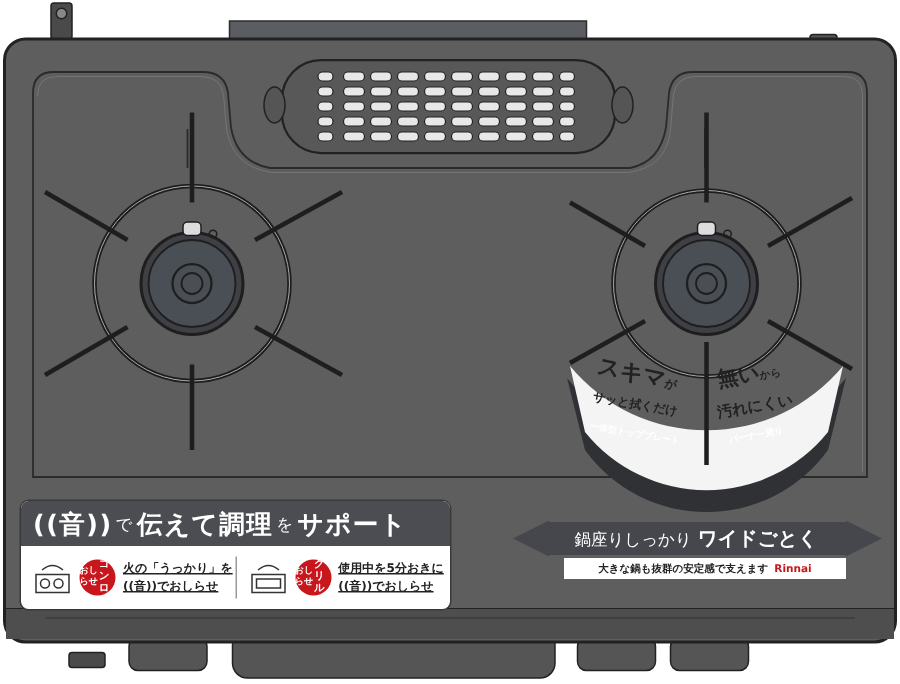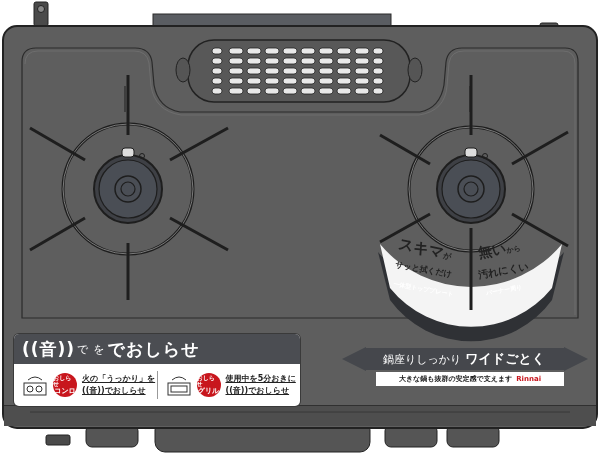--- a/index.html
+++ b/index.html
@@ -5,21 +5,21 @@
   html,body{margin:0;padding:0;background:#fff;}
   body{width:600px;height:456px;position:relative;overflow:hidden;font-family:"DejaVu Sans",sans-serif;}
   .abs{position:absolute;}
   #stove{position:absolute;left:0;top:0;width:600px;height:456px;}
   .banner-left{position:absolute;left:14px;top:334px;width:286px;height:72px;border-radius:5px;background:#fff;overflow:hidden;box-shadow:0 0 0 1px #3a3a3a;}
   .bl-head{height:30px;background:#4b4d52;color:#fff;display:flex;align-items:center;padding-left:8px;font-weight:bold;font-size:17px;letter-spacing:1px;}
   .bl-head .small{font-size:11px;font-weight:normal;margin:0 2px;}
   .bl-body{display:flex;height:42px;align-items:center;}
   .bl-col{flex:1;display:flex;align-items:center;padding-left:8px;gap:5px;}
   .bl-sep{width:1px;height:28px;background:#999;}
-  .badge{width:24px;height:24px;border-radius:50%;background:#c8161d;color:#fff;font-size:6px;font-weight:bold;display:flex;flex-direction:column;align-items:center;justify-content:center;line-height:1.1;}
+  .badge{width:24px;height:24px;border-radius:50%;background:#c8161d;color:#fff;font-size:6px;font-weight:bold;display:flex;flex-direction:row;align-items:center;justify-content:center;line-height:1.1;}
   .bl-text{font-size:8px;color:#222;line-height:1.5;font-weight:bold;text-decoration:underline;}
   .banner-right-wrap{position:absolute;left:342px;top:346px;width:246px;height:46px;}
   .br-head{position:absolute;left:22px;top:2px;width:200px;height:22px;background:#45474c;color:#fff;font-weight:bold;font-size:13px;display:flex;align-items:center;justify-content:center;gap:4px;}
   .br-head .thin{font-size:11px;font-weight:normal;}
   .br-sub{position:absolute;left:34px;top:26px;width:188px;height:14px;background:#fff;color:#222;font-size:7px;font-weight:bold;display:flex;align-items:center;justify-content:center;gap:4px;}
   .br-sub .brand{color:#c8161d;font-weight:bold;font-size:7px;}
   .arc-label{position:absolute;font-weight:bold;color:#222;}
 </style>
 </head>
 <body>
@@ -125,22 +125,23 @@
 <div class="arc-label" style="left:478px;top:241px;font-size:14px;transform:rotate(-10deg);">
   <span>無い</span><span style="font-size:7px">から</span>
 </div>
 <div class="arc-label" style="left:478px;top:264px;font-size:10px;transform:rotate(-10deg);">汚れにくい</div>
 <div class="arc-label" style="left:486px;top:286px;font-size:6px;color:#fff;transform:rotate(-10deg);">バーナー周り</div>
 
 <div class="banner-left">
   <div class="bl-head">
     <span>((音))</span>
     <span class="small">で</span>
+    <span>伝えて調理</span>
     <span class="small">を</span>
-    <span>でおしらせ</span>
+    <span>サポート</span>
   </div>
   <div class="bl-body">
     <div class="bl-col">
       <svg width="26" height="22" viewBox="0 0 26 22">
           <path d="M6,6 Q13,0 20,6" stroke="#333" fill="none"></path>
           <rect x="2" y="9" width="22" height="12" fill="#fff" stroke="#333"></rect>
           <circle cx="8" cy="15" r="3" fill="none" stroke="#333"></circle>
           <circle cx="17" cy="15" r="3" fill="none" stroke="#333"></circle>
         </svg>
       <div class="badge">

